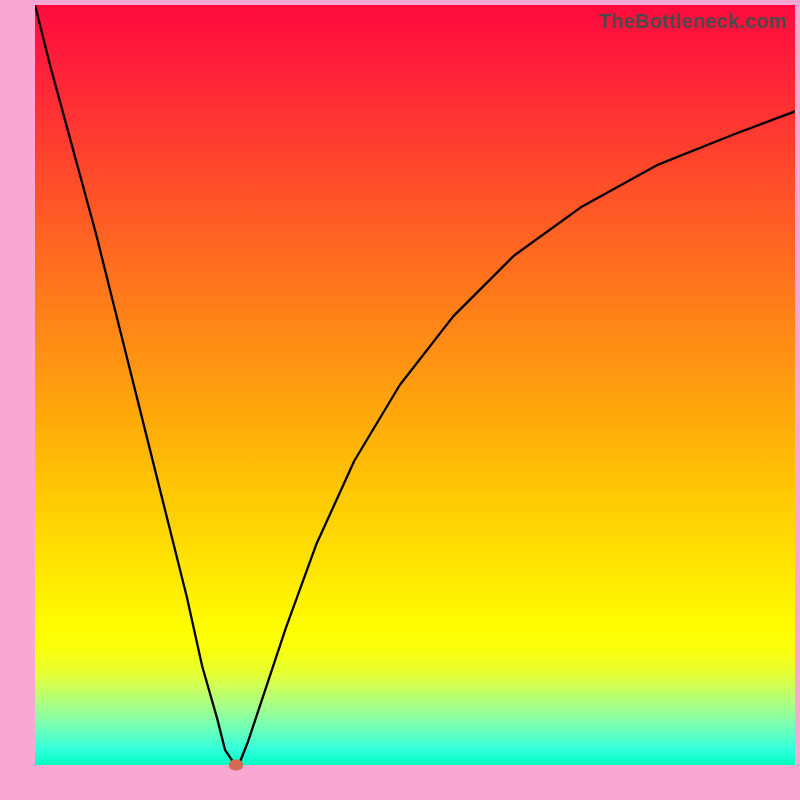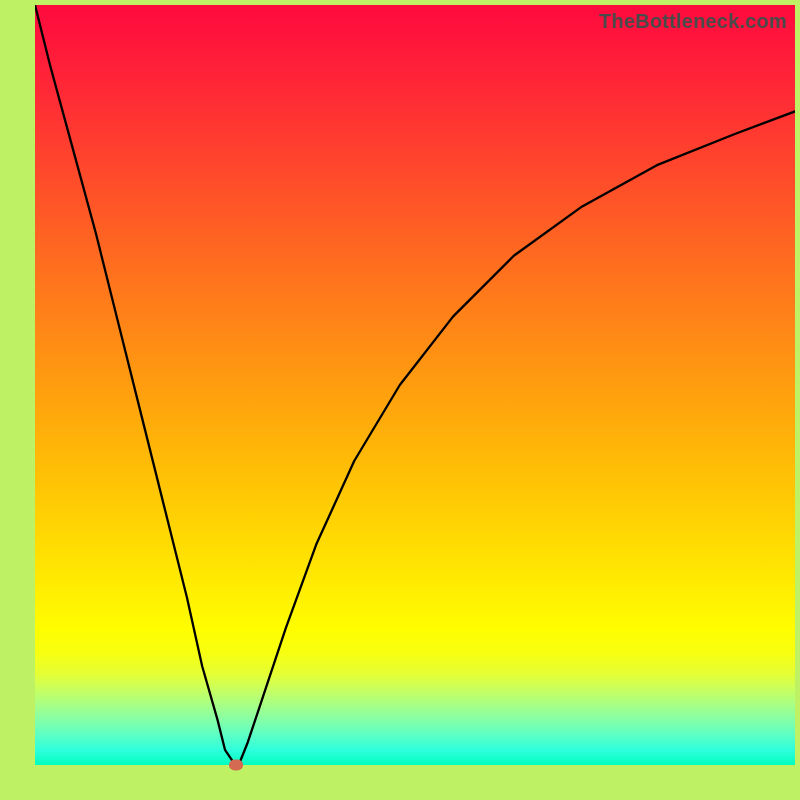--- a/index.html
+++ b/index.html
@@ -8,21 +8,21 @@
     width: 800px;
     height: 800px;
     overflow: hidden;
     background: #000;
     font-family: Arial, Helvetica, sans-serif;
   }
   .frame {
     position: relative;
     width: 800px;
     height: 800px;
-    background: #bef264;
+    background: #f9a8d4;
   }
   .plot-area {
     position: absolute;
     left: 35px;
     top: 5px;
     width: 760px;
     height: 760px;
     background: linear-gradient(to bottom,
       #ff0a3e 0%,
       #ff1a3a 6%,

